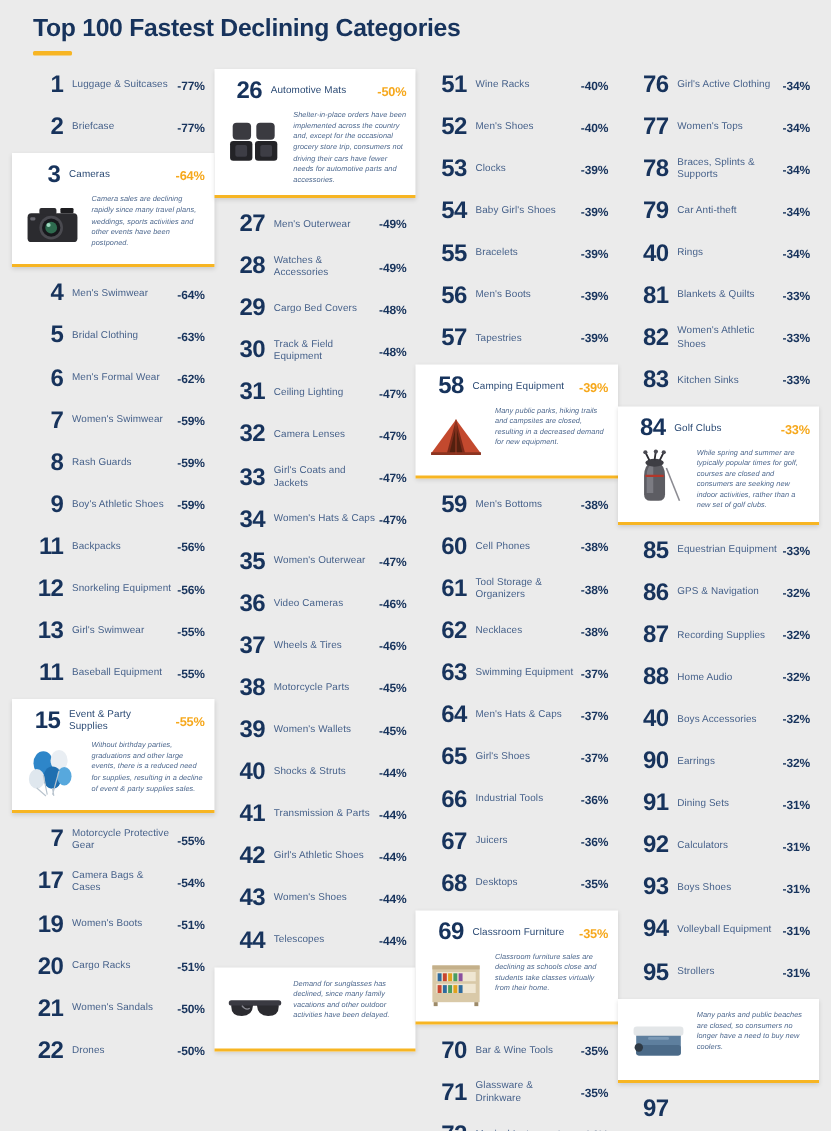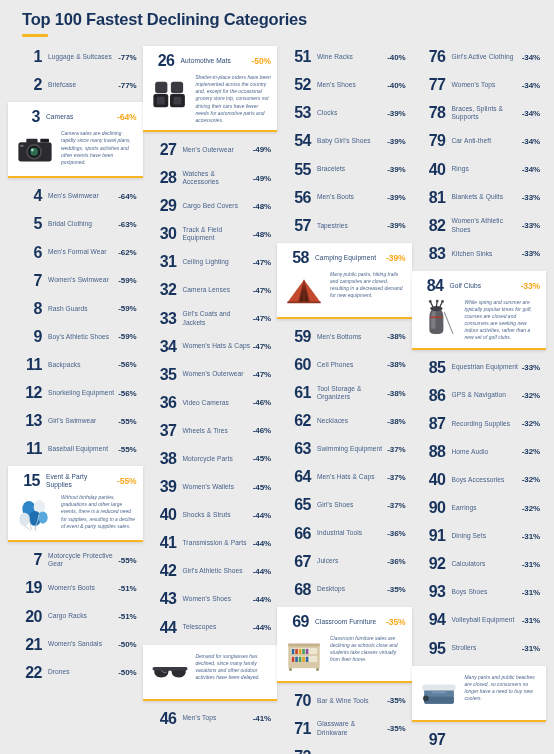--- a/index.html
+++ b/index.html
@@ -212,20 +212,25 @@
             </div>
             <div class="desc">Without birthday parties, graduations and other large events, there is a reduced need for supplies, resulting in a decline of event &amp; party supplies sales.</div>
           </div>
         </div>
         <div class="row">
           <div class="rank">7</div>
           <div class="label">Motorcycle Protective Gear</div>
           <div class="pct">-55%</div>
         </div>
         <div class="row">
+          <div class="rank">17</div>
+          <div class="label">Camera Bags &amp; Cases</div>
+          <div class="pct">-54%</div>
+        </div>
+        <div class="row">
           <div class="rank">19</div>
           <div class="label">Women's Boots</div>
           <div class="pct">-51%</div>
         </div>
         <div class="row">
           <div class="rank">20</div>
           <div class="label">Cargo Racks</div>
           <div class="pct">-51%</div>
         </div>
         <div class="row">
@@ -354,25 +359,20 @@
           <div class="card-body">
             <div class="thumb">
               <svg viewBox="0 0 48 44" width="42" height="40">
                 <path d="M6 18 q-1 9 8 9 q8 0 8.5-8 h3 q0.5 8 8.5 8 q9 0 8-9 z" fill="#2b2b30"></path>
                <rect x="4" y="15" width="40" height="4" rx="2" fill="#3a3a42"></rect>
                <path d="M14 19 q3 4 6 2" stroke="#8a8a92" stroke-width="1" fill="none"></path>
               </svg>
             </div>
             <div class="desc">Demand for sunglasses has declined, since many family vacations and other outdoor activities have been delayed.</div>
           </div>
-        </div>
-        <div class="row">
-          <div class="rank">46</div>
-          <div class="label">Men's Tops</div>
-          <div class="pct">-41%</div>
         </div>
         <div class="row"></div>
       </div>
       <div class="col">
         <div class="row">
           <div class="rank">51</div>
           <div class="label">Wine Racks</div>
           <div class="pct">-40%</div>
         </div>
         <div class="row">

